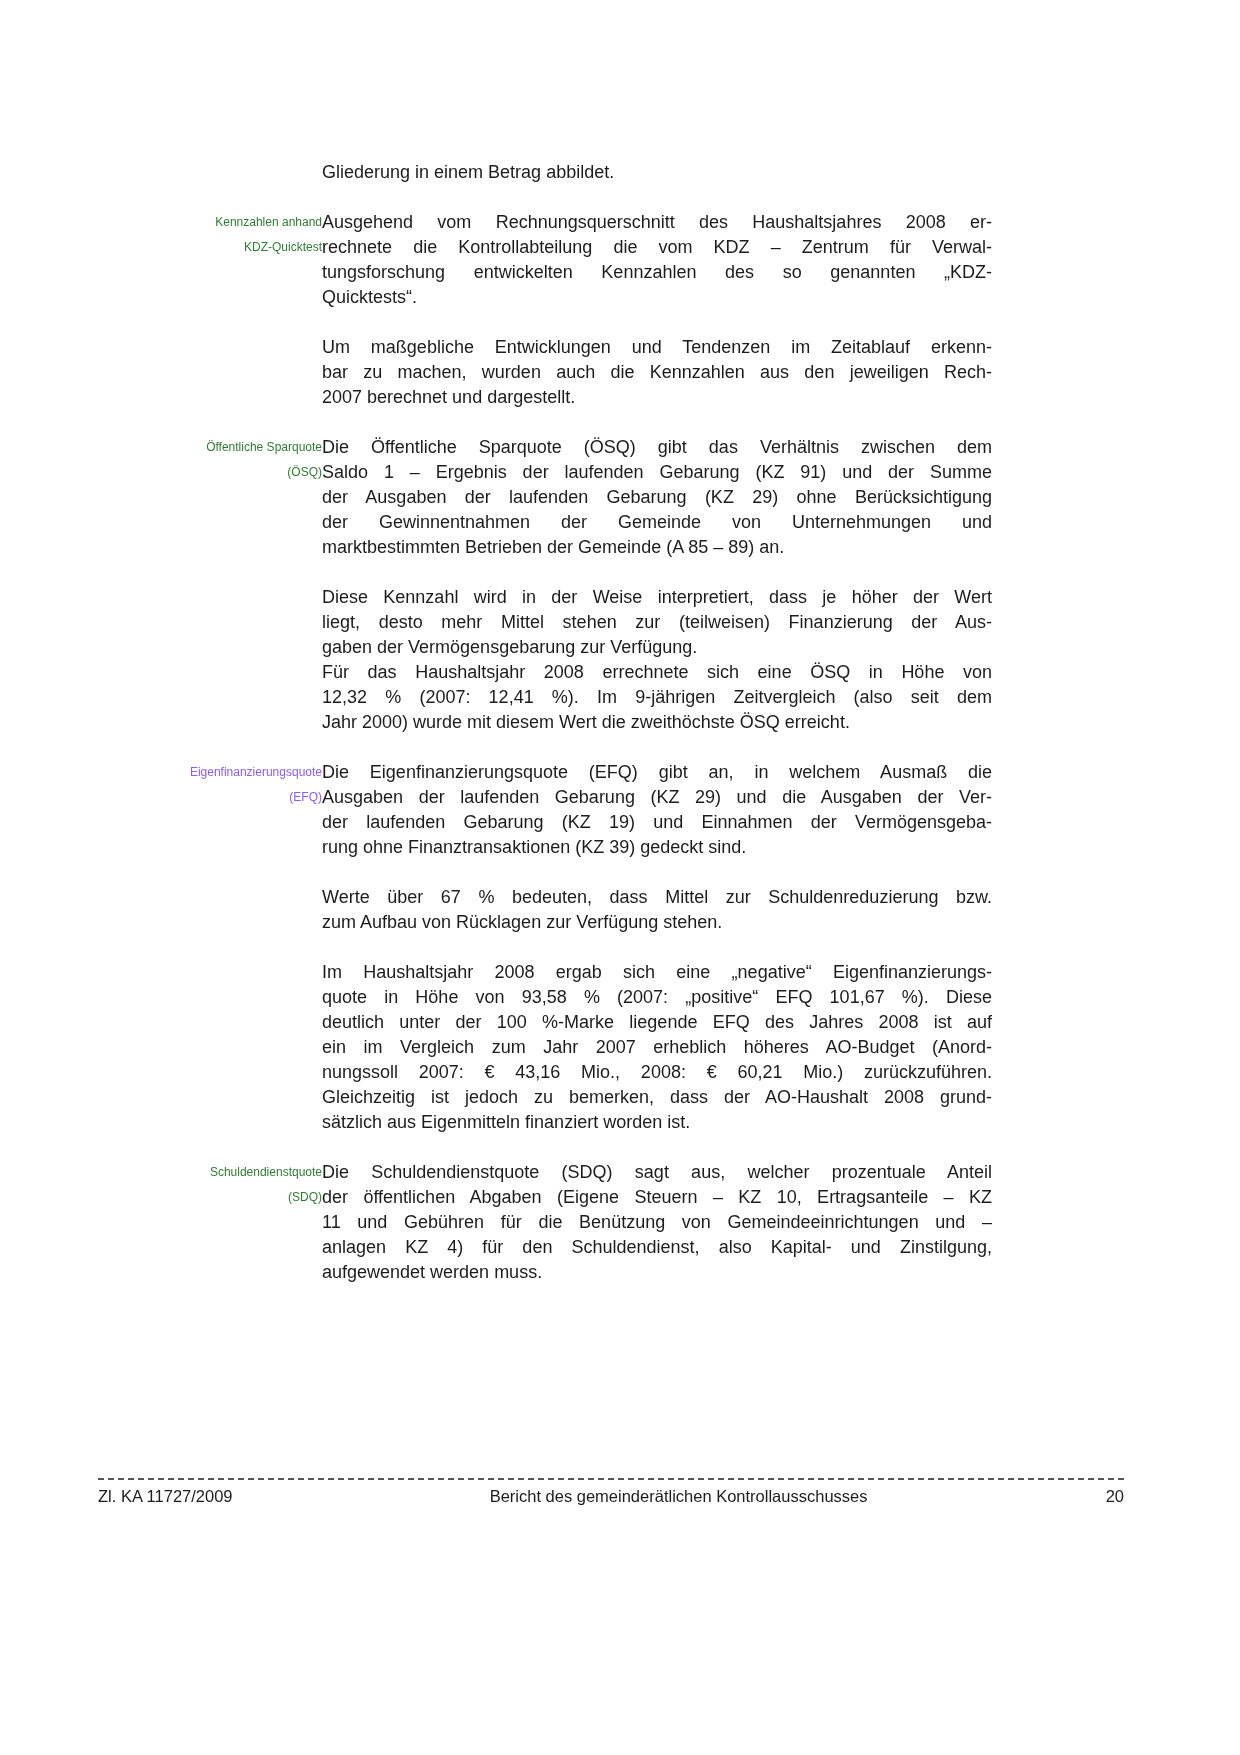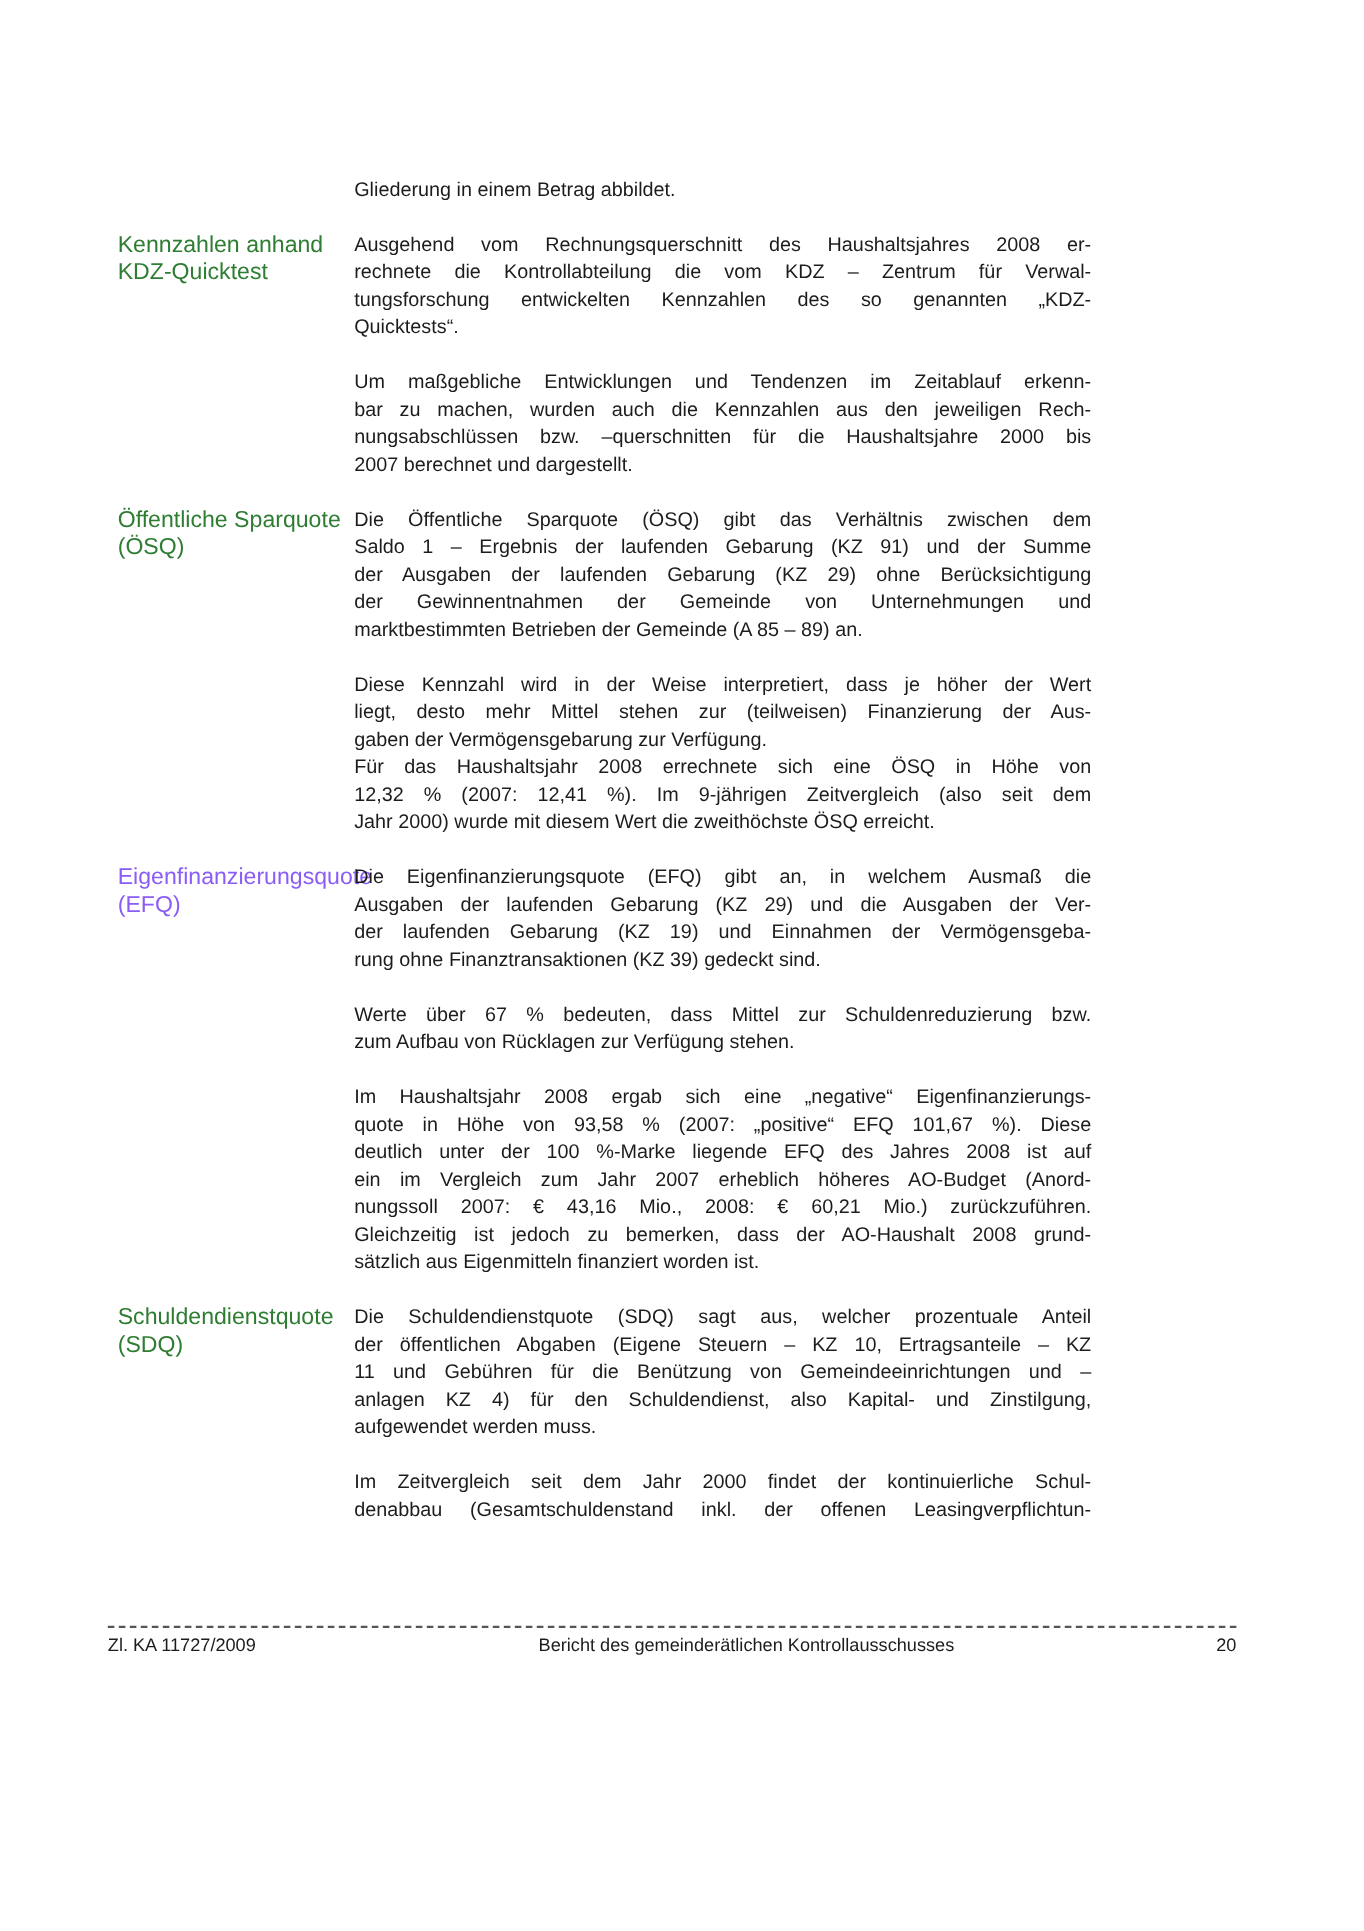--- a/index.html
+++ b/index.html
@@ -16,23 +16,24 @@
   .content {
     position: absolute;
     left: 107px;
     top: 160px;
     width: 885px;
   }
   .section { display: flex; align-items: flex-start; }
   .label-col {
     flex: 0 0 215px;
     width: 215px;
-    font-size: 21px;
+    font-size: 12px;
     line-height: 25px;
     color: #2e7d32;
+    text-align: right;
   }
   .label-line { white-space: nowrap; }
   .body-col { flex: 1 1 auto; width: 670px; }
   .paragraph {
     font-size: 18px;
     line-height: 25px;
     margin: 0 0 25px 0;
   }
   .line { width: 670px; }
   .line.just {
@@ -78,21 +79,20 @@
         <div class="body-col">
           <div class="paragraph">
             <div class="line just">Ausgehend vom Rechnungsquerschnitt des Haushaltsjahres 2008 er-</div>
             <div class="line just">rechnete die Kontrollabteilung die vom KDZ – Zentrum für Verwal-</div>
             <div class="line just">tungsforschung entwickelten Kennzahlen des so genannten „KDZ-</div>
             <div class="line flush">Quicktests“.</div>
           </div>
           <div class="paragraph">
             <div class="line just">Um maßgebliche Entwicklungen und Tendenzen im Zeitablauf erkenn-</div>
             <div class="line just">bar zu machen, wurden auch die Kennzahlen aus den jeweiligen Rech-</div>
-            <div class="line just">nungsabschlüssen bzw. –querschnitten für die Haushaltsjahre 2000 bis</div>
             <div class="line flush">2007 berechnet und dargestellt.</div>
           </div>
         </div>
       </div>
       <div class="section">
         <div class="label-col" style="color: rgb(46, 125, 50);">
           <div class="label-line">Öffentliche Sparquote</div>
           <div class="label-line">(ÖSQ)</div>
         </div>
         <div class="body-col">
@@ -146,24 +146,20 @@
           <div class="label-line">(SDQ)</div>
         </div>
         <div class="body-col">
           <div class="paragraph">
             <div class="line just">Die Schuldendienstquote (SDQ) sagt aus, welcher prozentuale Anteil</div>
             <div class="line just">der öffentlichen Abgaben (Eigene Steuern – KZ 10, Ertragsanteile – KZ</div>
             <div class="line just">11 und Gebühren für die Benützung von Gemeindeeinrichtungen und –</div>
             <div class="line just">anlagen KZ 4) für den Schuldendienst, also Kapital- und Zinstilgung,</div>
             <div class="line flush">aufgewendet werden muss.</div>
           </div>
-          <div class="paragraph">
-            <div class="line just">Im Zeitvergleich seit dem Jahr 2000 findet der kontinuierliche Schul-</div>
-            <div class="line just">denabbau (Gesamtschuldenstand inkl. der offenen Leasingverpflichtun-</div>
-          </div>
         </div>
       </div>
     </div>
 
   <div class="footer">
     <span class="f-left">Zl. KA 11727/2009</span>
     <span class="f-center">Bericht des gemeinderätlichen Kontrollausschusses</span>
     <span class="f-right">20</span>
   </div>
 

